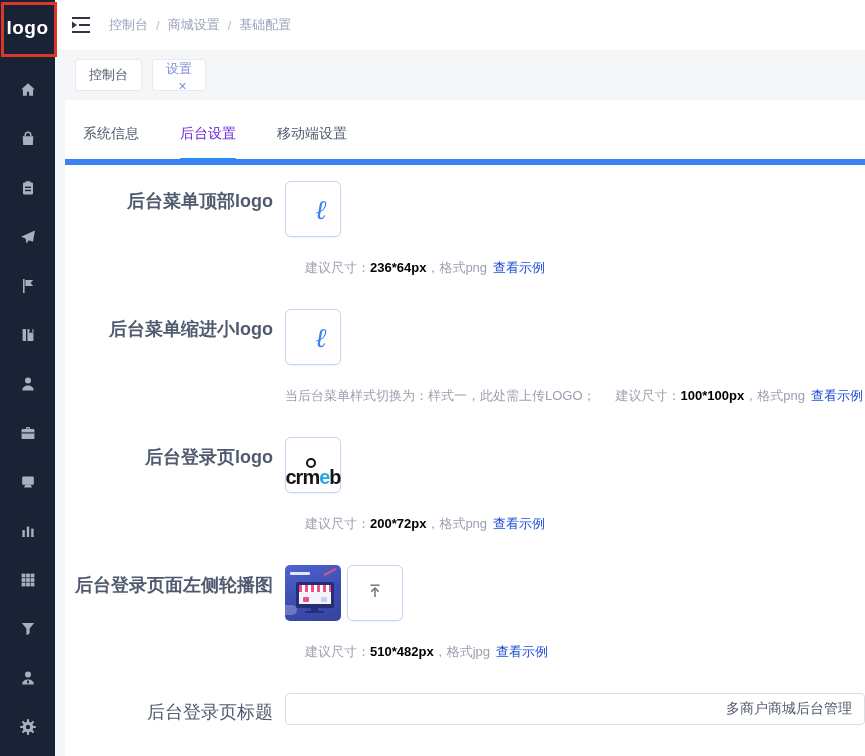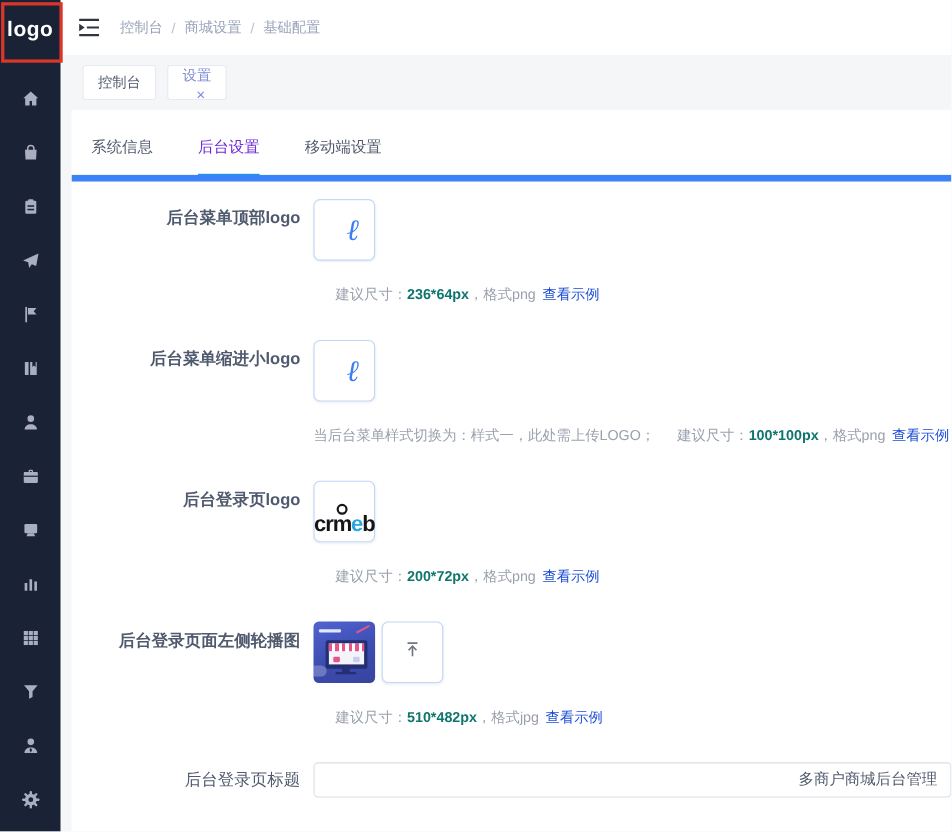--- a/index.html
+++ b/index.html
@@ -29,21 +29,21 @@
   .chip.active{color:#7f8dd9;flex-direction:column;}
   .chip .close{margin-left:7px;font-size:14px;color:#7f8dd9;cursor:pointer;}
   
   .card{position:absolute;left:65px;top:100px;right:0;bottom:0;background:#fff;overflow:hidden;}
   .tabs{display:flex;padding:25px 0 0 18px;border-bottom:6px solid #3b82f6;}
   .tab{font-size:14px;color:#515a6e;margin-right:41px;padding-bottom:15px;cursor:pointer;border-bottom:2px solid transparent;margin-bottom:-1px;}
   .tab.active{color:#6d28d9;border-bottom-color:#2d8cf0;}
   
   .form{padding-top:16px;}
   .form-row{display:flex;margin-bottom:32px;}
-  .form-label{width:208px;min-width:208px;text-align:right;padding-right:12px;box-sizing:content-box;font-size:15px;color:#4f5a6e;padding-top:8px;}
+  .form-label{width:208px;min-width:208px;text-align:right;padding-right:12px;box-sizing:content-box;font-size:18px;color:#4f5a6e;padding-top:8px;}
   .form-label.strong{font-weight:700;}
   .form-control{flex:1;min-width:0;}
   .upload-group{display:flex;gap:6px;}
   .upload-box{width:56px;height:56px;background:#fff;border:1px solid #c3d7f2;border-radius:6px;position:relative;cursor:pointer;box-shadow:0 1px 2px rgba(28,76,153,.08);box-sizing:border-box;}
   .squiggle{position:absolute;right:13px;top:14px;font-size:27px;line-height:1;font-style:italic;font-weight:700;color:#3d7cf2;font-family:"DejaVu Serif",serif;}
   .login-logo-box{display:flex;align-items:flex-end;justify-content:center;padding-bottom:5px;}
   .crmeb{font-size:20px;font-weight:800;letter-spacing:-1px;color:#141419;line-height:1;position:relative;white-space:nowrap;}
   .crmeb .m{position:relative;display:inline-block;}
   .crmeb-ring{position:absolute;width:6px;height:6px;border:2px solid #141419;border-radius:50%;top:-9px;left:50%;transform:translateX(-50%);}
   .crmeb .e{color:#29a7e1;}
@@ -54,21 +54,21 @@
   .thumb-monitor{position:absolute;left:11px;top:17px;width:38px;height:26px;background:#242f73;border-radius:2px;}
   .thumb-screen{position:absolute;left:3px;top:3px;right:3px;bottom:4px;background:#f3f4fa;}
   .thumb-awning{height:7px;background:repeating-linear-gradient(90deg,#e8538a 0 3px,#fff 3px 6px);}
   .thumb-shop{position:absolute;left:4px;bottom:2px;width:6px;height:5px;background:#e8538a;border-radius:1px;}
   .thumb-shop2{position:absolute;right:4px;bottom:2px;width:6px;height:5px;background:#c9cdf0;border-radius:1px;}
   .thumb-stand{position:absolute;left:26px;bottom:10px;width:7px;height:4px;background:#242f73;}
   .thumb-base{position:absolute;left:20px;bottom:8px;width:19px;height:2px;background:#242f73;border-radius:1px;}
   .upload-icon-wrap{position:absolute;left:50%;top:50%;transform:translate(-50%,-50%);}
   .hint{margin-top:22px;font-size:13px;color:#9aa1ad;}
   .hint .note{margin-right:20px;}
-  .hint .size{color:#0f766e;font-weight:600;margin-top:16px;}
+  .hint .size{color:#000000;font-weight:600;margin-top:16px;}
   .hint .example-link{color:#1d4ed8;margin-left:6px;cursor:pointer;}
   .text-input{width:100%;height:32px;box-sizing:border-box;border:1px solid #dcdee2;border-radius:4px;padding:0 12px;font-size:14px;color:#515a6e;outline:none;font-family:inherit;background:#fff;text-align:right;}
   .form-label.input-label{padding-top:7px;}
 </style>
 </head>
 <body>
 
 <aside class="sidebar">
   <div class="logo-box">
     <span class="logo-text">logo</span>

